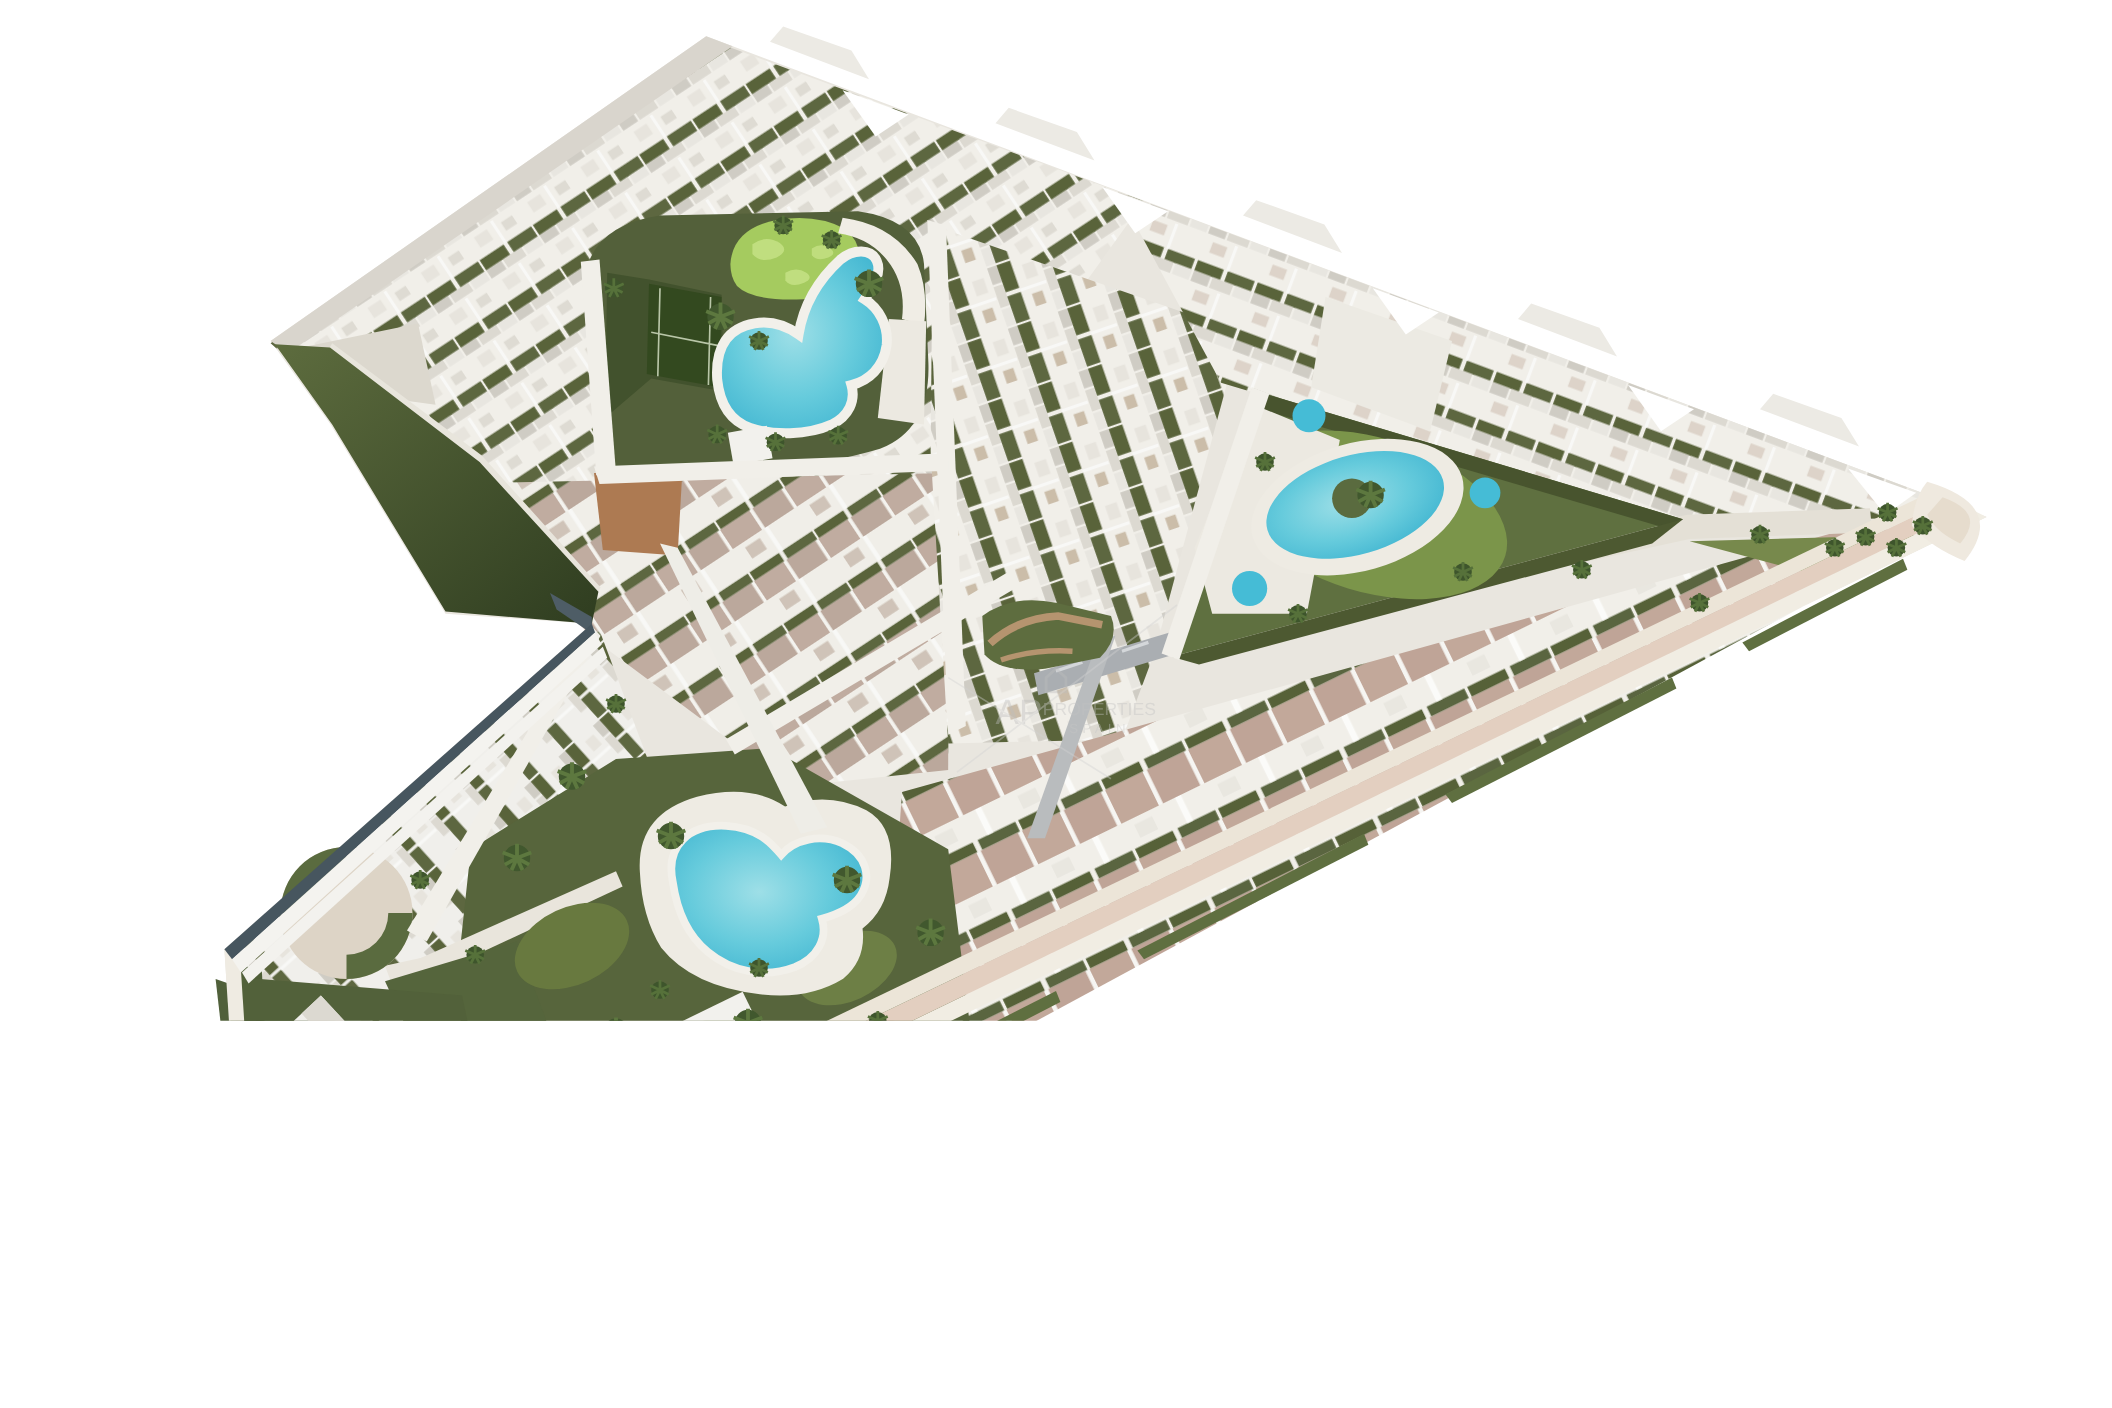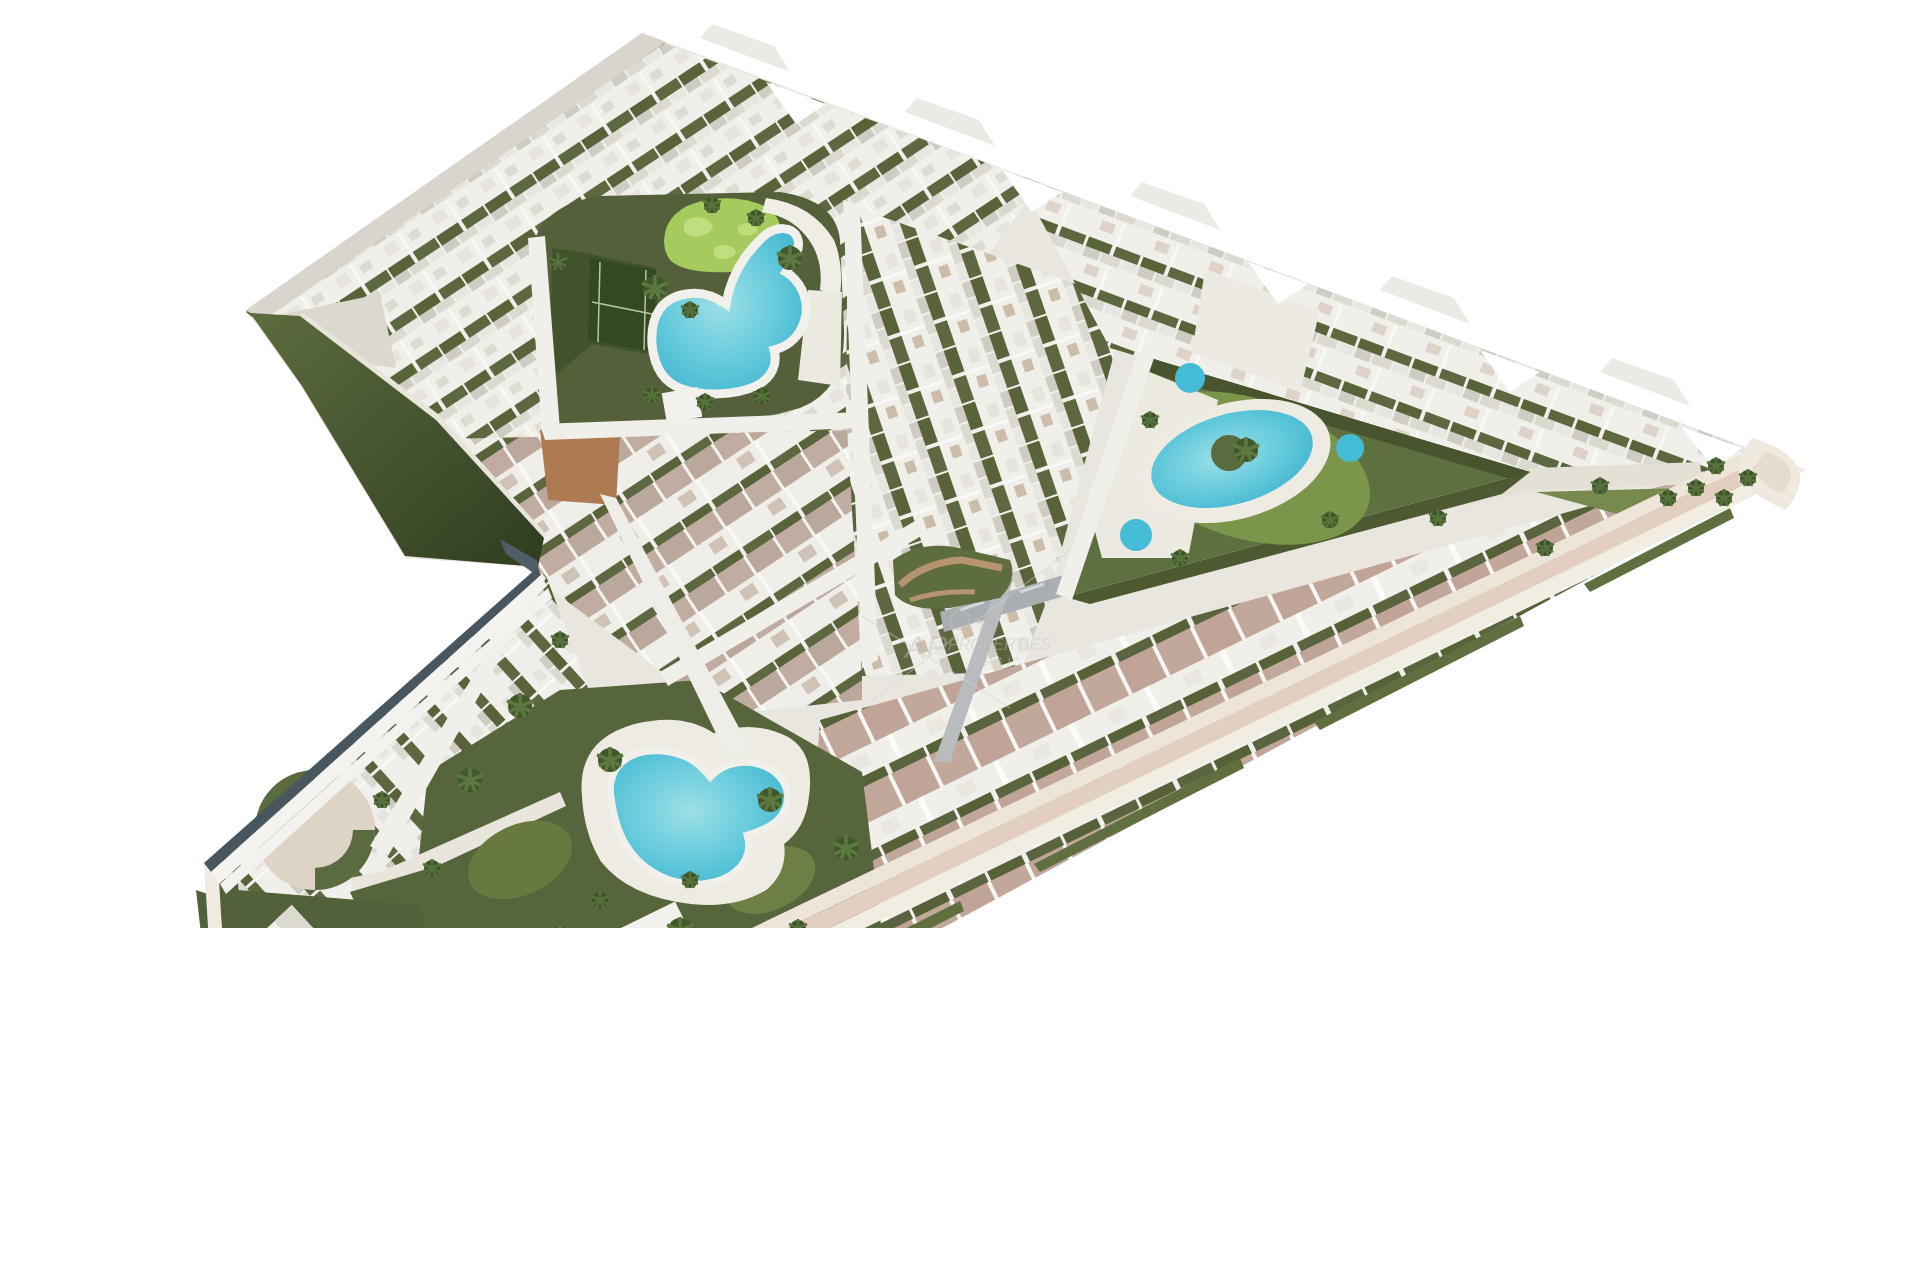--- a/index.html
+++ b/index.html
@@ -1,16 +1,16 @@
 <!DOCTYPE html>
 <html><head>
 <meta charset="utf-8">
 <style>
 html,body{margin:0;padding:0;background:#ffffff;font-family:"Liberation Sans",sans-serif;}
-#stage{width:1920px;height:928px;position:relative;overflow:hidden;font-style:italic;}
+#stage{width:1920px;height:928px;position:relative;overflow:hidden;}
 </style>
 </head>
 <body>
 <div id="stage">
 <svg width="1920" height="1280" viewBox="0 0 1920 1280">
 <defs>
 <pattern id="patA" width="58" height="46" patternUnits="userSpaceOnUse" patternTransform="rotate(-33.5)">
   <rect width="58" height="46" fill="#f1efe9"></rect>
   <rect x="1" y="24" width="26" height="11" fill="#59633a"></rect>
   <rect x="31" y="24" width="26" height="11" fill="#5d6740"></rect>

